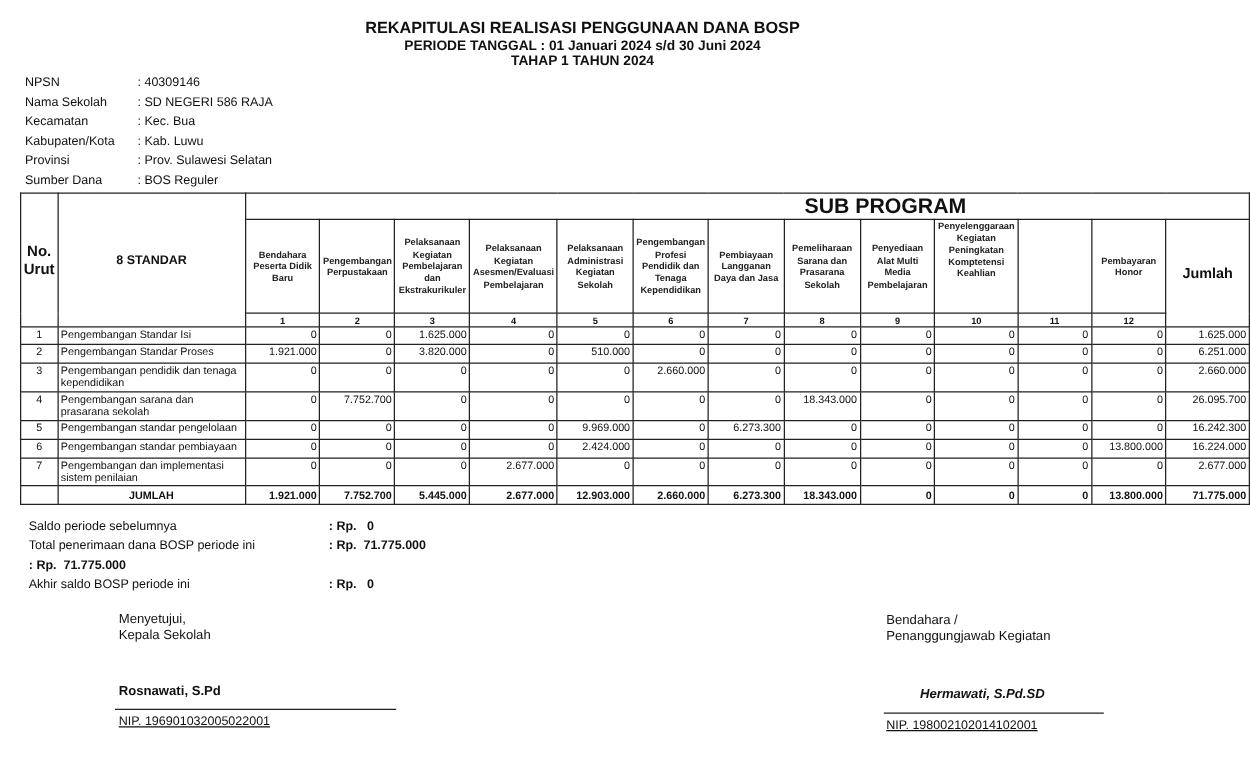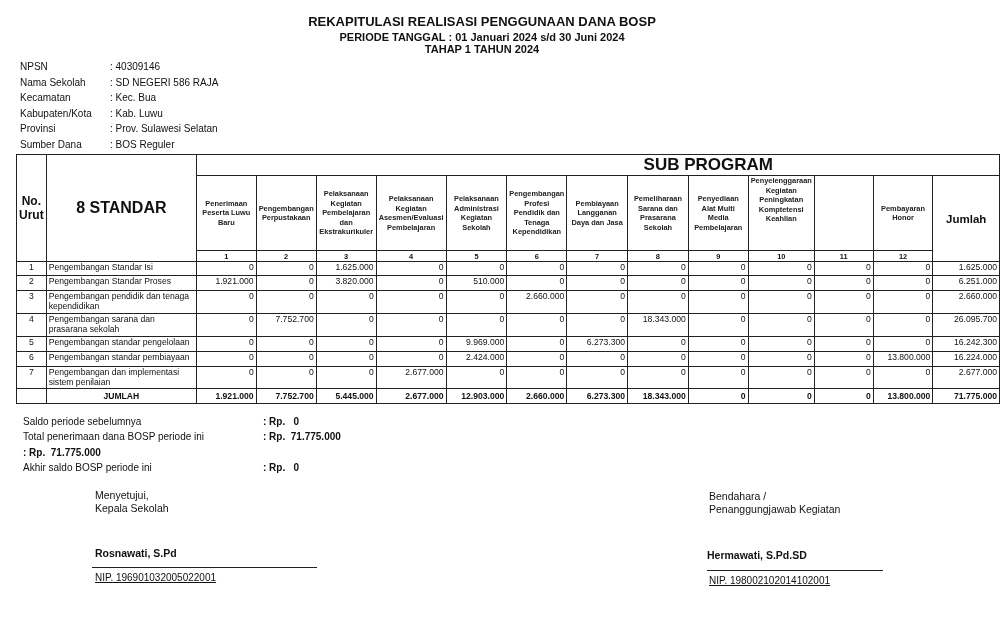--- a/index.html
+++ b/index.html
@@ -1,29 +1,29 @@
 <!DOCTYPE html>
 <html><head>
 <meta charset="utf-8">
 <style>
   html, body { margin:0; padding:0; background:#ffffff; }
   body { width:1000px; height:619px; position:relative; overflow:hidden; font-family:"Liberation Sans", sans-serif; color:#111; }
-  .title { position:absolute; left:16px; width:932px; text-align:center; font-weight:bold; }
+  .title { position:absolute; left:0; width:932px; text-align:center; font-weight:bold; }
   .t1 { top:14px; font-size:13px; }
   .t2 { top:31px; font-size:11px; }
   .t3 { top:43px; font-size:11px; }
   .info { position:absolute; left:20px; top:61px; font-size:10px; }
   .info-row { height:15.6px; display:flex; }
   .info-label { width:90px; }
   .info-val { }
   table.main { position:absolute; left:16px; top:154px; border-collapse:collapse; font-size:8.6px; table-layout:fixed; }
   table.main td, table.main th { border:1px solid #222; padding:0 2px; }
   table.main th { font-weight:bold; }
   .h-no { font-size:12px; text-align:center; }
-  .h-std { font-size:16px; text-align:center; }
+  .h-std { font-size:10px; text-align:center; }
   .h-sub { font-size:17px; text-align:right; padding-right:226px !important; height:17px;margin-top:32px; }
   .h-col { font-size:7.4px; text-align:center; vertical-align:middle; line-height:9.5px; color:#222; }
   .h-col.top { vertical-align:top; }
   .h-jml { font-size:11.5px; text-align:center; }
   .h-num { font-size:7.4px; text-align:center; height:10px; padding:0 !important; }
   td.no { text-align:center; vertical-align:top; }
   td.std { text-align:left; vertical-align:top; line-height:10px;margin-top:24px; }
   td.num { text-align:right; vertical-align:top; }
   tr.total td { font-weight:bold; vertical-align:middle; }
   tr.total td.std { text-align:center; }
@@ -88,21 +88,21 @@
       <col style="width:60px">
     <col style="width:67px">
   </colgroup>
   <tbody>
       <tr style="height:18px">
     <th class="h-no" rowspan="3">No. Urut</th>
     <th class="h-std" rowspan="3">8 STANDAR</th>
     <th class="h-sub" colspan="13">SUB PROGRAM</th>
   </tr>
   <tr style="height:75px">
-    <th class="h-col">Penerimaan Peserta Luwu Baru</th>
+    <th class="h-col">Bendahara Peserta Didik Baru</th>
     <th class="h-col">Pengembangan Perpustakaan</th>
     <th class="h-col">Pelaksanaan Kegiatan Pembelajaran dan Ekstrakurikuler</th>
     <th class="h-col">Pelaksanaan Kegiatan Asesmen/Evaluasi Pembelajaran</th>
     <th class="h-col">Pelaksanaan Administrasi Kegiatan Sekolah</th>
     <th class="h-col">Pengembangan Profesi Pendidik dan Tenaga Kependidikan</th>
     <th class="h-col">Pembiayaan Langganan Daya dan Jasa</th>
     <th class="h-col">Pemeliharaan Sarana dan Prasarana Sekolah</th>
     <th class="h-col">Penyediaan Alat Multi Media Pembelajaran</th>
     <th class="h-col top">Penyelenggaraan Kegiatan Peningkatan Komptetensi Keahlian</th>
     <th class="h-col"></th>
@@ -286,15 +286,15 @@
   <div>Kepala Sekolah</div>
 </div>
 <div class="sig-name" style="left:95px; top:547px;">Rosnawati, S.Pd</div>
 <div class="sig-line" style="left:92px; top:567px; width:225px;"></div>
 <div class="sig-nip" style="left:95px; top:572px;">NIP. 196901032005022001</div>
 
 <div class="sig" style="left:709px; top:490px;">
   <div>Bendahara /</div>
   <div>Penanggungjawab Kegiatan</div>
 </div>
-<div class="sig-name" style="left:707px; top:549px;">Hermawati, S.Pd.SD</div>
+<div class="sig-name" style="left:736px; top:549px;font-style:italic;">Hermawati, S.Pd.SD</div>
 <div class="sig-line" style="left:707px; top:570px; width:176px;"></div>
 <div class="sig-nip" style="left:709px; top:575px;">NIP. 198002102014102001</div>
 
 </body></html>

